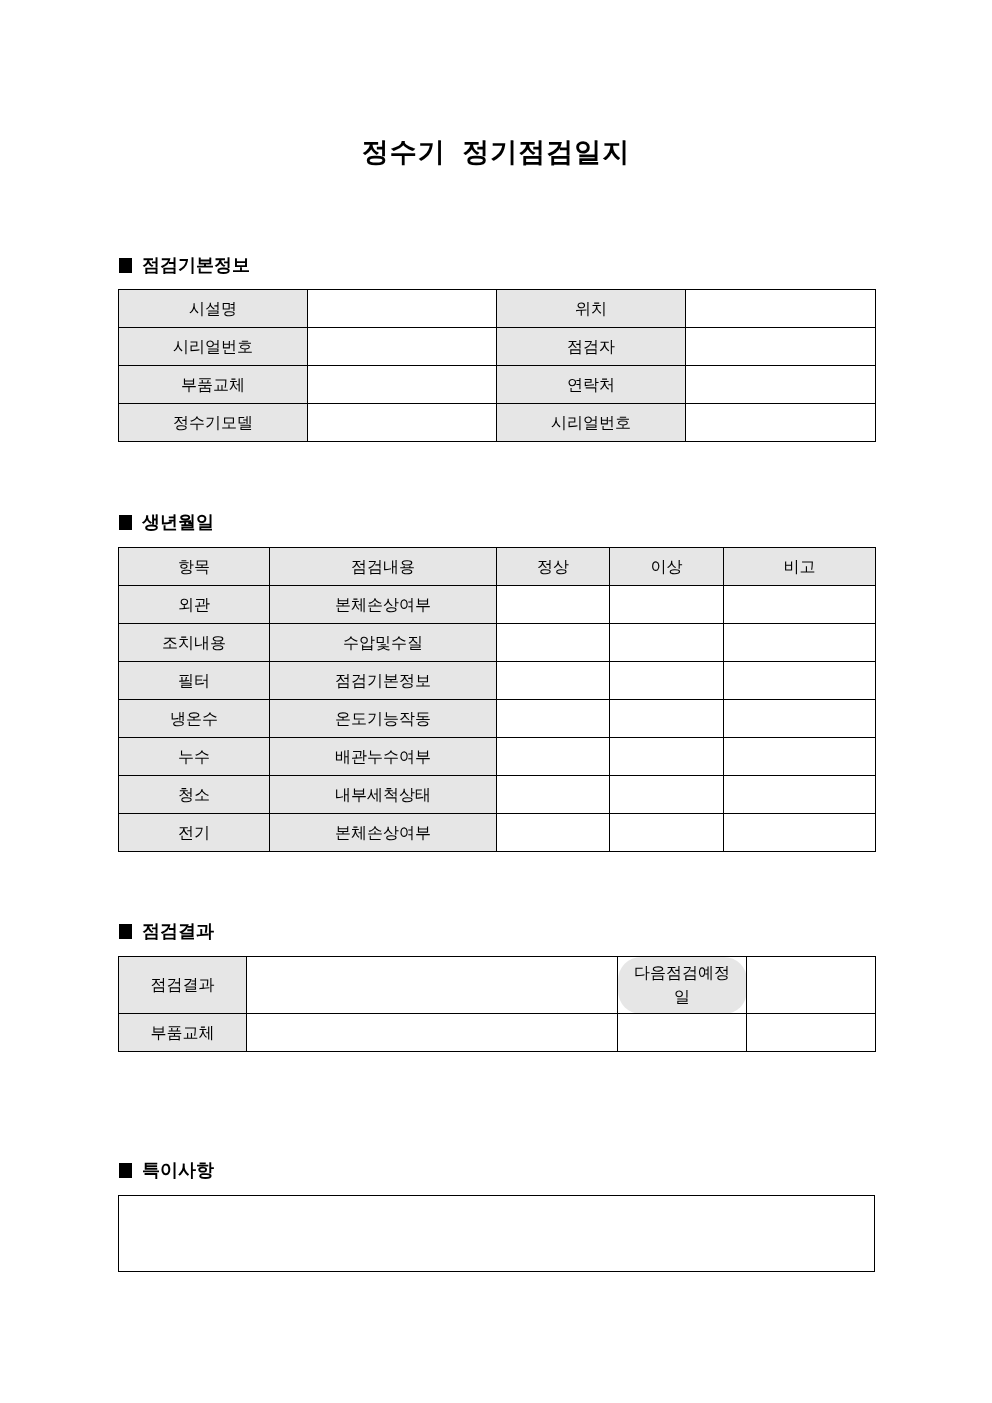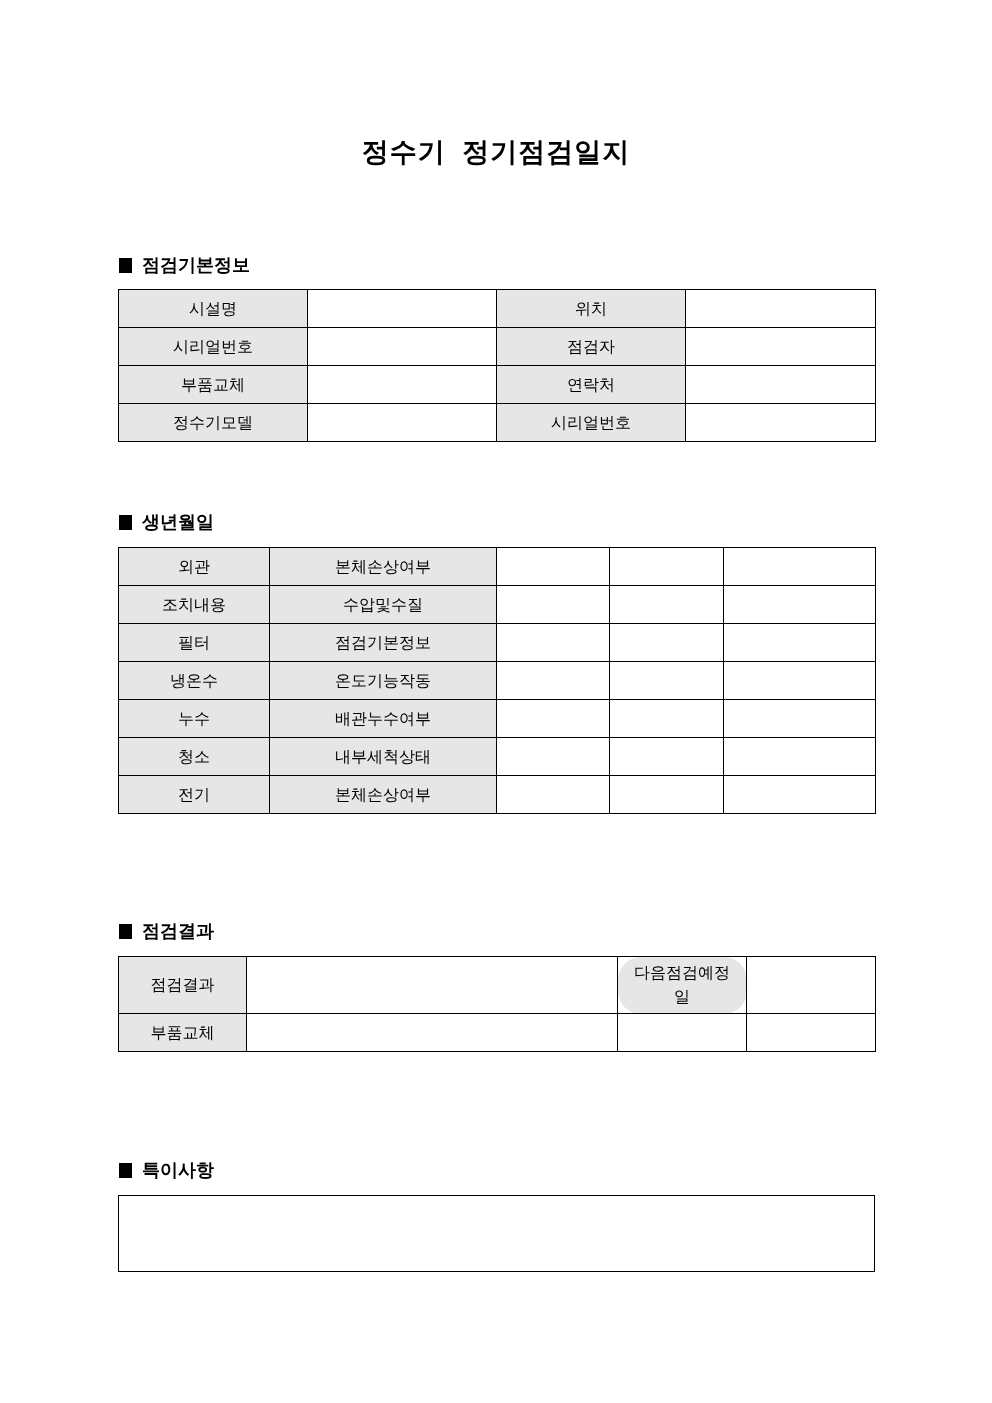--- a/index.html
+++ b/index.html
@@ -92,20 +92,27 @@
 </div>
 <table class="t2">
   <colgroup>
       <col style="width:151px">
       <col style="width:227px">
       <col style="width:113px">
       <col style="width:114px">
       <col style="width:152px">
     </colgroup>
   <tbody>
+      <tr>
+    <td class="lbl">항목</td>
+    <td class="lbl">점검내용</td>
+    <td class="lbl">정상</td>
+    <td class="lbl">이상</td>
+    <td class="lbl">비고</td>
+  </tr>
   <tr>
     <td class="lbl">외관</td>
     <td class="lbl">본체손상여부</td>
     <td></td>
     <td></td>
     <td></td>
   </tr>
   <tr>
     <td class="lbl">조치내용</td>
     <td class="lbl">수압및수질</td>

